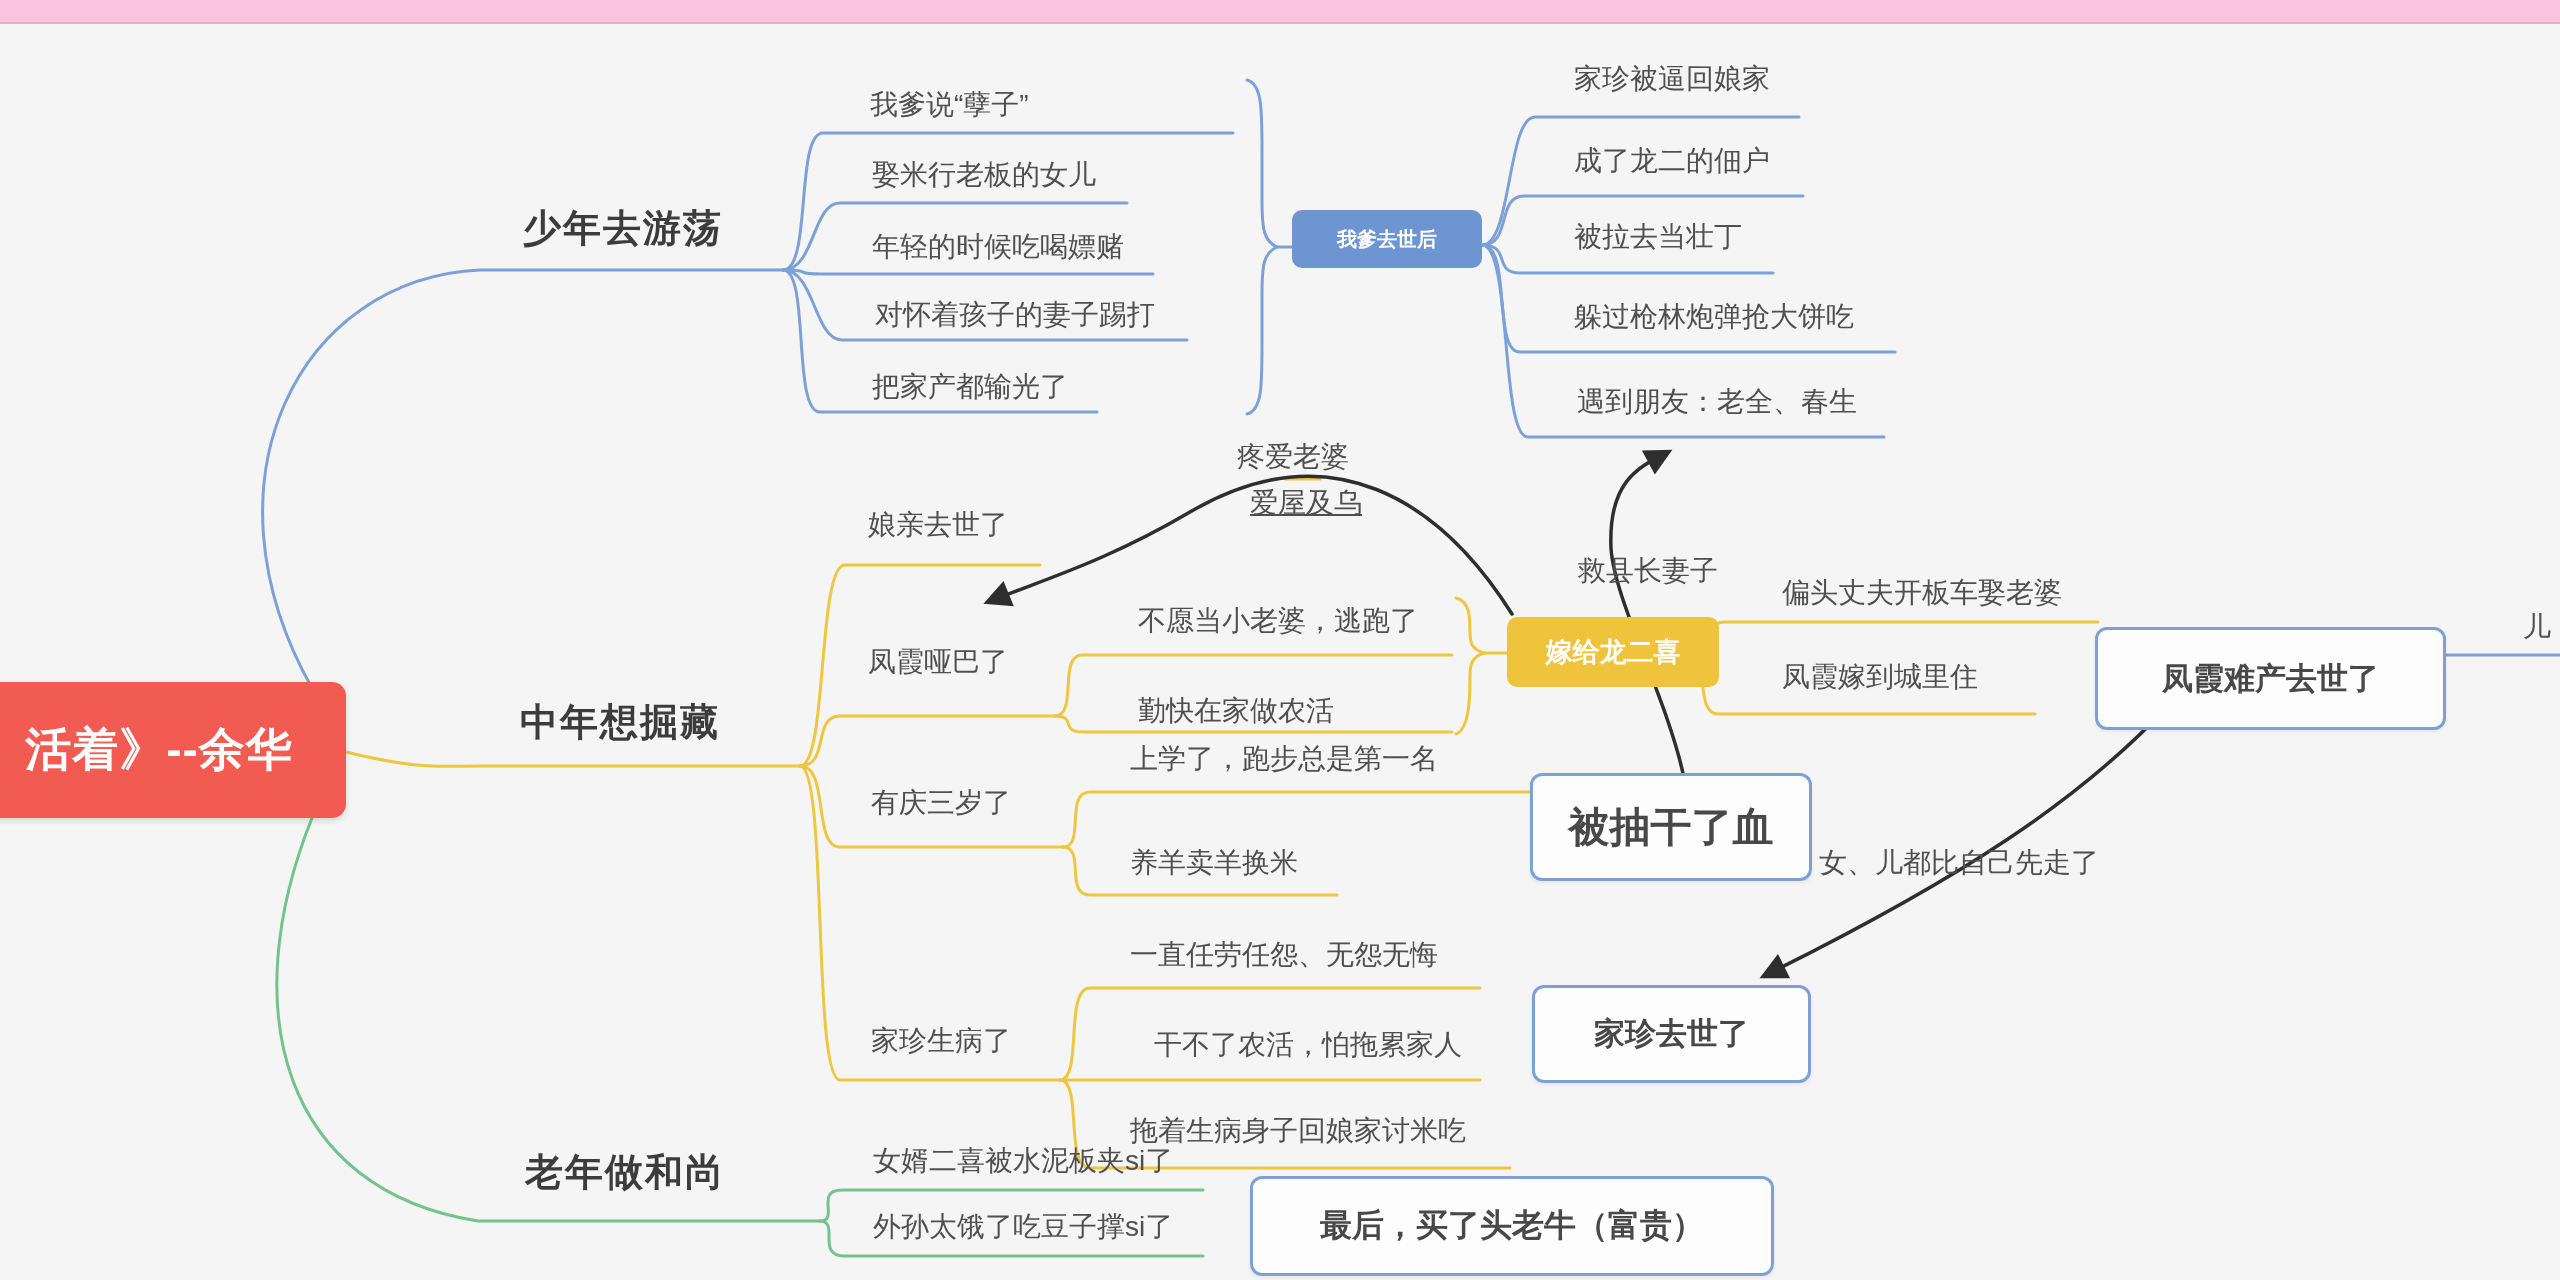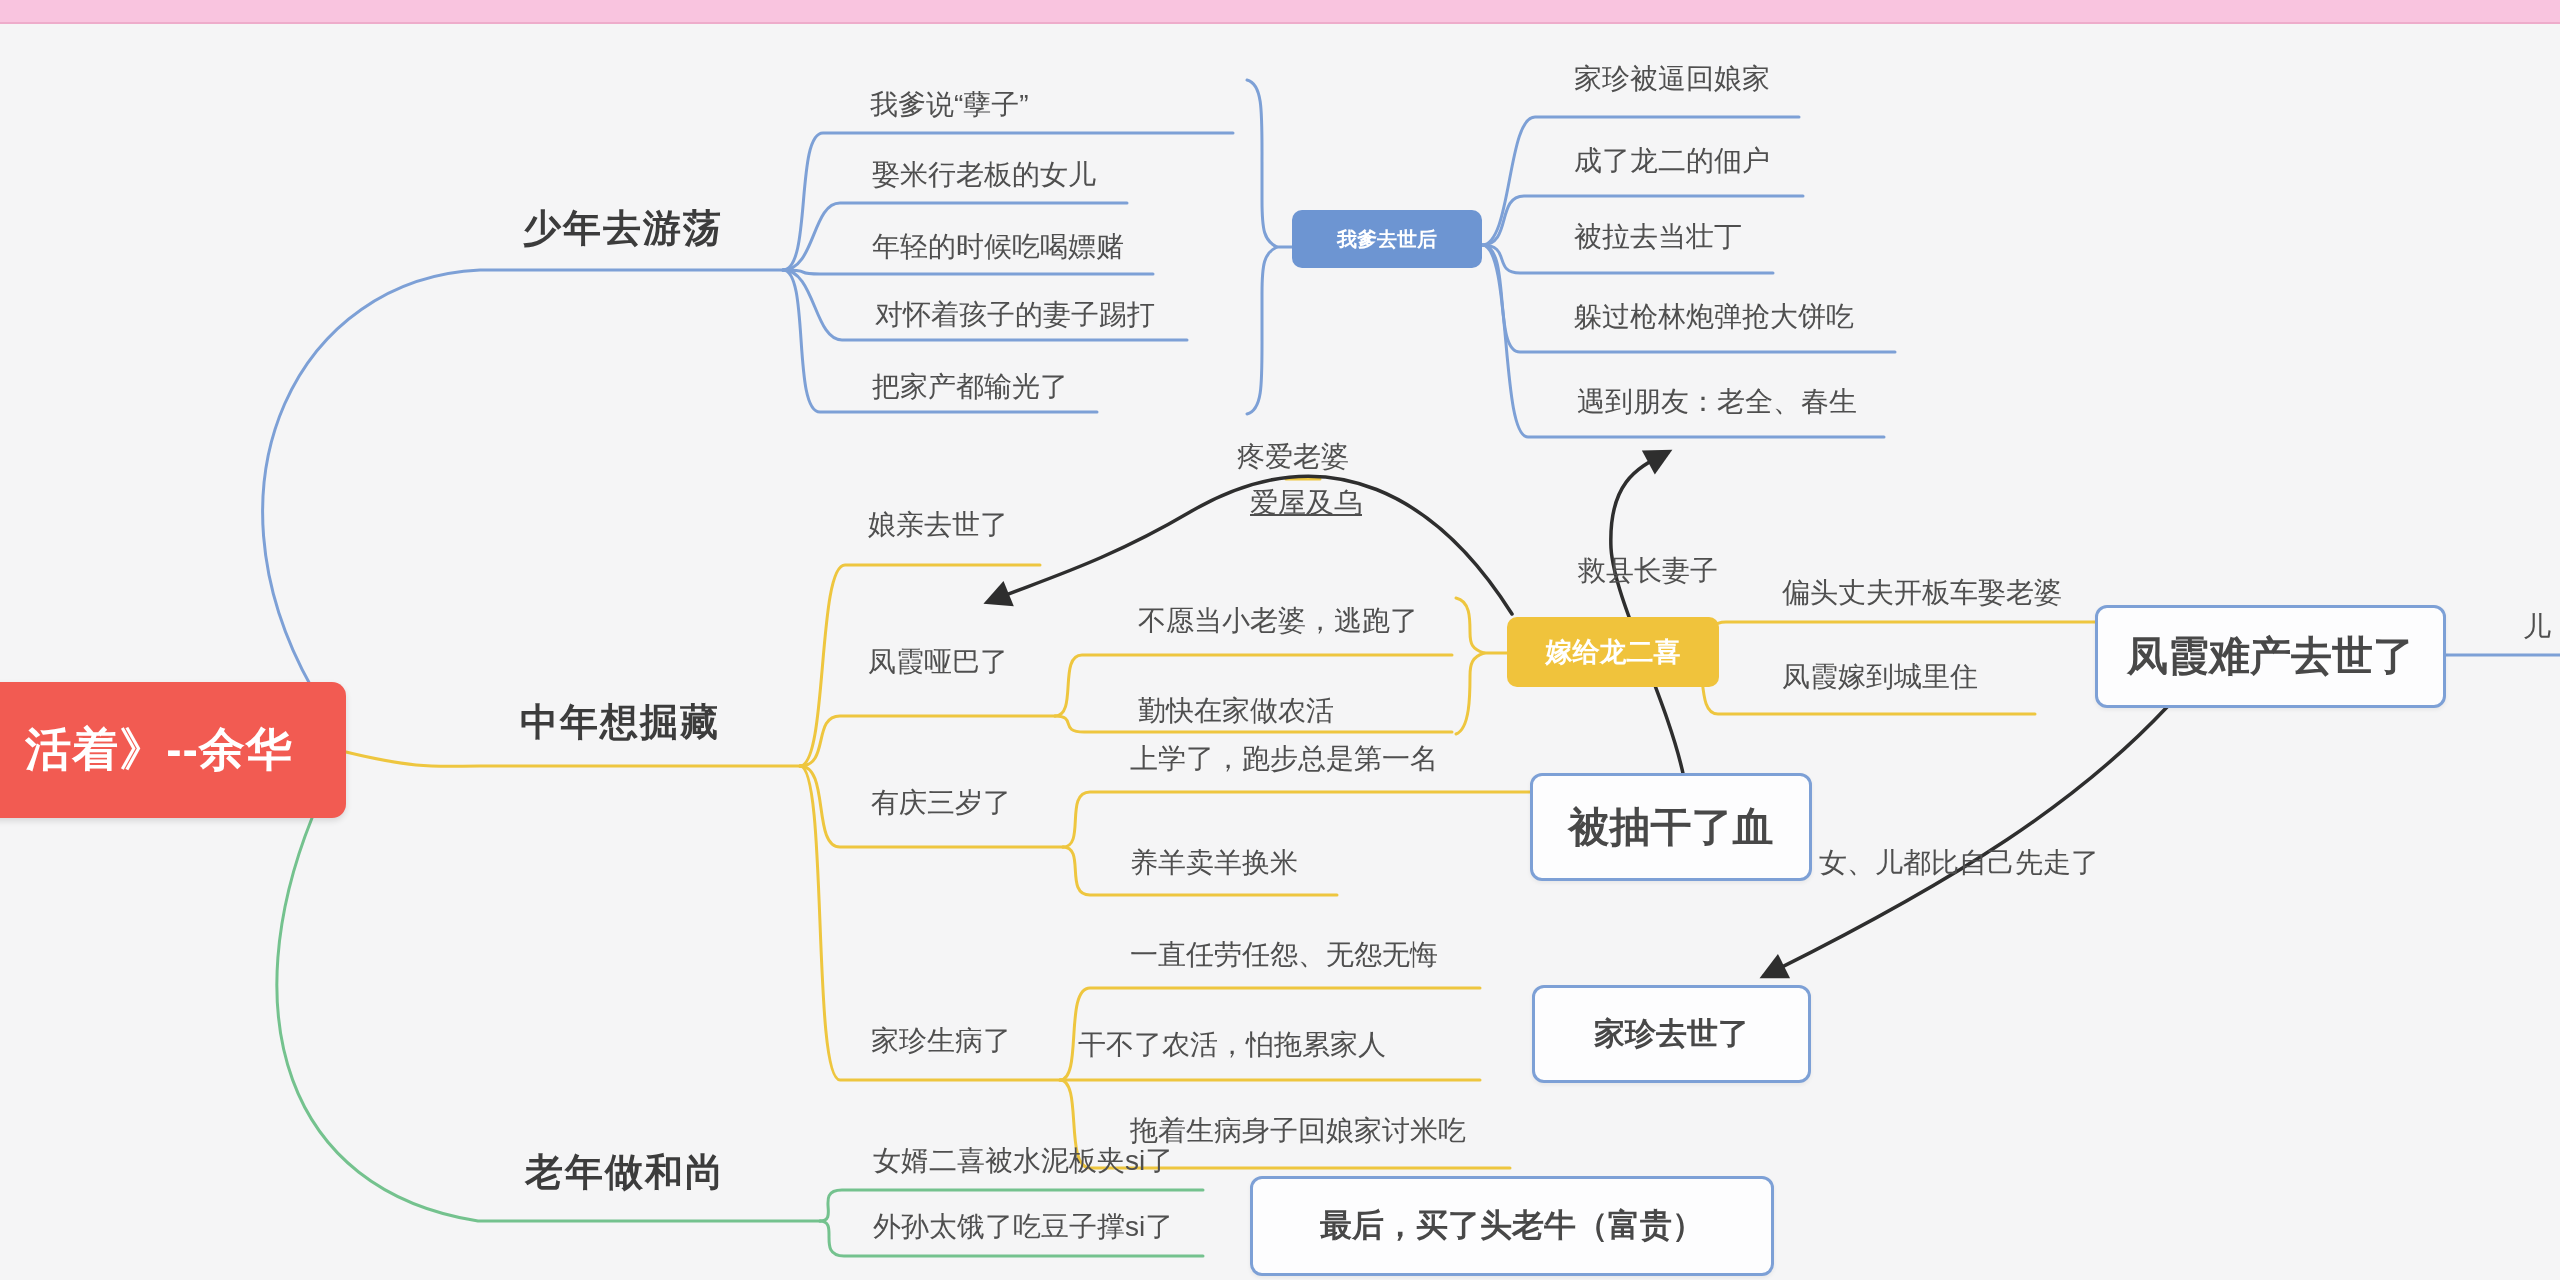--- a/index.html
+++ b/index.html
@@ -12,21 +12,21 @@
   .branch{font-size:38px;font-weight:bold;color:#3c3c3c;letter-spacing:2px;}
   .fillbox{position:absolute;display:flex;align-items:center;justify-content:center;
            color:#ffffff;font-weight:bold;border-radius:10px;white-space:nowrap;}
   .obox{position:absolute;display:flex;align-items:center;justify-content:center;
         background:#fdfdfe;border:3px solid #7da0d6;border-radius:12px;
         color:#484848;font-weight:bold;white-space:nowrap;box-shadow:0 2px 4px rgba(0,0,0,0.06);}
   #root-box{left:-28px;top:682px;width:374px;height:136px;background:#f25b52;
             border-radius:14px;font-size:46px;letter-spacing:1px;box-shadow:0 3px 6px rgba(0,0,0,0.12);}
   #father-box{left:1292px;top:210px;width:190px;height:58px;background:#6d95d2;font-size:20px;}
   #marry-box{left:1507px;top:617px;width:212px;height:70px;background:#f0c33c;font-size:27px;}
-  #fengxia-box{left:2095px;top:605px;width:345px;height:97px;font-size:41px;}
+  #fengxia-box{left:2095px;top:627px;width:345px;height:97px;font-size:31px;}
   #blood-box{left:1530px;top:773px;width:276px;height:102px;font-size:41px;}
   #jiazhen-box{left:1532px;top:985px;width:273px;height:92px;font-size:31px;}
   #ox-box{left:1250px;top:1176px;width:518px;height:94px;font-size:32px;}
 </style>
 </head>
 <body>
 
 <div id="canvas">
 
   <div id="banner"></div>
@@ -107,21 +107,21 @@
   <div class="node branch" style="left:520px;top:700px;">中年想掘藏</div>
   <div class="node" style="left:868px;top:508px;">娘亲去世了</div>
   <div class="node" style="left:868px;top:645px;">凤霞哑巴了</div>
   <div class="node" style="left:1138px;top:604px;">不愿当小老婆，逃跑了</div>
   <div class="node" style="left:1138px;top:694px;">勤快在家做农活</div>
   <div class="node" style="left:871px;top:786px;">有庆三岁了</div>
   <div class="node" style="left:1130px;top:742px;">上学了，跑步总是第一名</div>
   <div class="node" style="left:1130px;top:846px;">养羊卖羊换米</div>
   <div class="node" style="left:871px;top:1024px;">家珍生病了</div>
   <div class="node" style="left:1130px;top:938px;">一直任劳任怨、无怨无悔</div>
-  <div class="node" style="left:1078px;top:1028px;">干不了农活，怕拖累家人</div>
+  <div class="node" style="left:1154px;top:1028px;">干不了农活，怕拖累家人</div>
   <div class="node" style="left:1130px;top:1114px;">拖着生病身子回娘家讨米吃</div>
 
   <div id="marry-box" class="fillbox">嫁给龙二喜</div>
   <div class="node" style="left:1782px;top:576px;">偏头丈夫开板车娶老婆</div>
   <div class="node" style="left:1782px;top:660px;">凤霞嫁到城里住</div>
 
   <div class="node" style="left:1237px;top:440px;">疼爱老婆</div>
   <div class="node" style="left:1250px;top:486px;text-decoration:underline;">爱屋及乌</div>
   <div class="node" style="left:1578px;top:554px;">救县长妻子</div>
   <div class="node" style="left:1819px;top:846px;">女、儿都比自己先走了</div>

